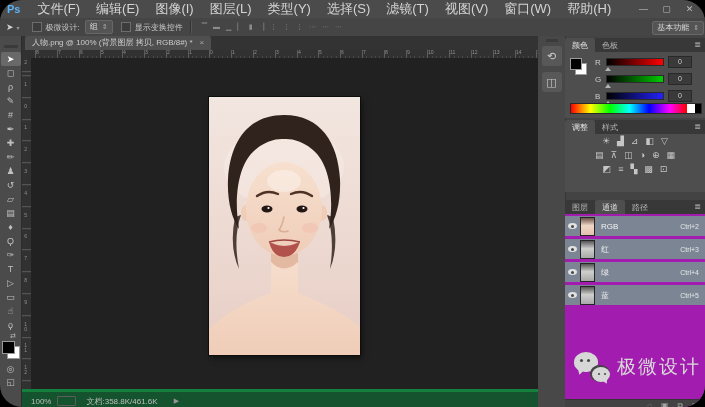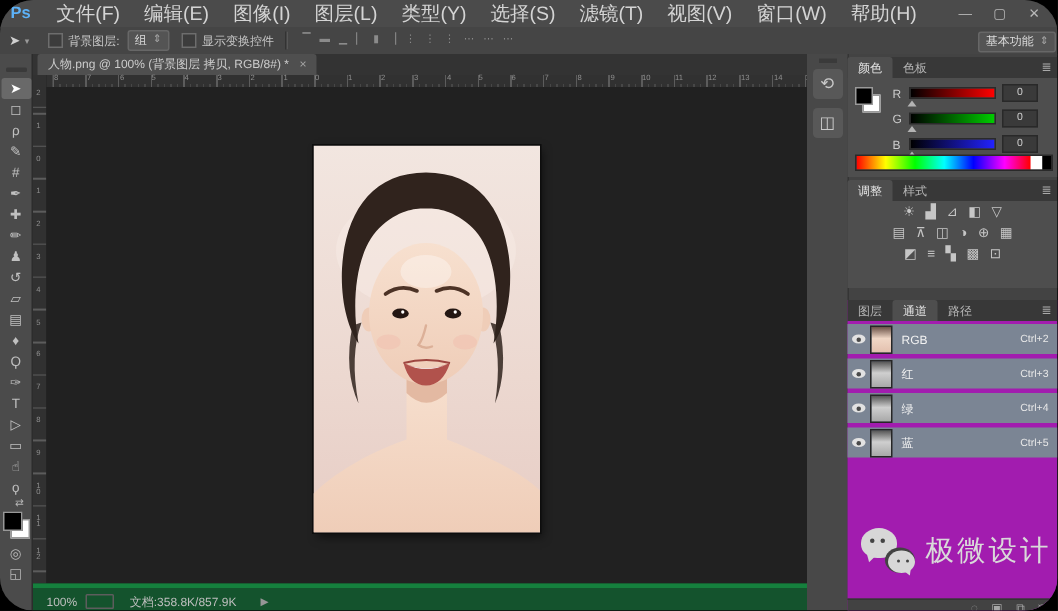--- a/index.html
+++ b/index.html
@@ -65,21 +65,21 @@
 
   
   .dock{position:absolute;left:538px;top:36px;width:167px;height:371px;background:#434343;}
   .collapsed{position:absolute;left:0;top:0;width:27px;height:371px;background:#484848;border-right:1px solid #353535;}
   .collapsed::before{content:"";display:block;width:12px;height:3px;margin:3px auto;background:#3a3a3a;}
   .cbtn{width:20px;height:20px;margin:4px auto 6px;background:#585858;border-radius:3px;color:#c9c9c9;
         font-size:11px;text-align:center;line-height:20px;}
   .panels{position:absolute;left:27px;top:0;width:140px;height:371px;}
   .ptabs{display:flex;height:14px;background:#383838;align-items:stretch;}
   .ptab{font-size:8px;color:#b5b5b5;padding:0 7px;line-height:15px;}
-  .ptab.active{background:#4e4e4e;color:#e2e2e2;border-radius:2px 2px 0 0;}
+  .ptab.active{background:#4e4e4e;color:#e2e2e2;border-radius:2px 2px 0 0;font-family:Liberation Mono, monospace;}
   .pmenu{margin-left:auto;color:#aaa;font-size:8px;line-height:14px;padding-right:4px;}
 
   .panel-color{position:absolute;left:0;top:2px;width:140px;height:80px;}
   .pc-body{position:relative;height:66px;background:#4e4e4e;}
   .pc-swatches{position:absolute;left:5px;top:6px;width:17px;height:17px;}
   .pc-fg{position:absolute;left:0;top:0;width:10px;height:10px;background:#000;border:1px solid #9a9a9a;z-index:2;}
   .pc-bg{position:absolute;right:0;bottom:0;width:10px;height:10px;background:#fff;border:1px solid #9a9a9a;}
   .slider-row{position:absolute;left:30px;display:flex;align-items:center;gap:4px;height:10px;}
   .s-label{font-size:8px;color:#cccccc;width:7px;}
   .s-track{position:relative;width:56px;height:6px;border:1px solid #2a2a2a;}
@@ -174,21 +174,21 @@
 
         <span class="win-btn">✕</span>
       </span>
     </span>
   </div>
 
   <div class="optionsbar">
     <span class="opt-tool">➤</span>
     <span class="opt-caret">▾</span>
     <span class="checkbox"></span>
-    <span>背景图层:</span>
+    <span>极微设计:</span>
     <span class="selectbox">
       <span>组</span>
       <span class="sel-caret">⇕</span>
     </span>
     <span class="checkbox"></span>
     <span>显示变换控件</span>
     <span class="opt-sep"></span>
     <span style="display:flex;">
       <span class="align-icon">▔</span>
 
@@ -552,21 +552,21 @@
           </span>
         </div>
       </div>
 
     </div>
   </div>
 
   <div class="statusbar">
     <span class="zoom-field">100%</span>
     <span class="status-box"></span>
-    <span>文档:358.8K/857.9K</span>
+    <span>文档:358.8K/461.6K</span>
     <span class="status-arrow">▶</span>
   </div>
 
   <div class="watermark">
     <span class="wc-icon">
       <span class="wc-b1"></span>
       <span class="wc-e1"></span>
         <span class="wc-e2"></span>
       <span class="wc-b2"></span>
       <span class="wc-e3"></span>

